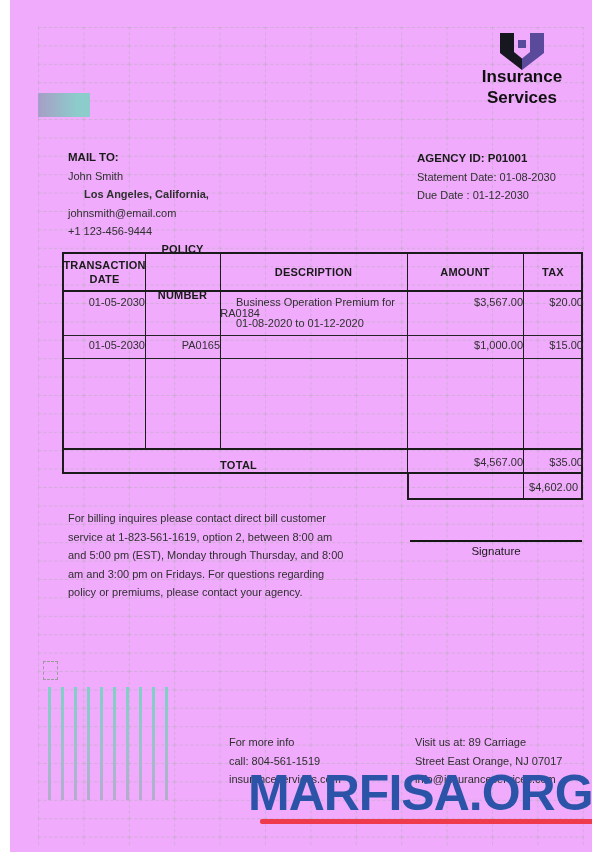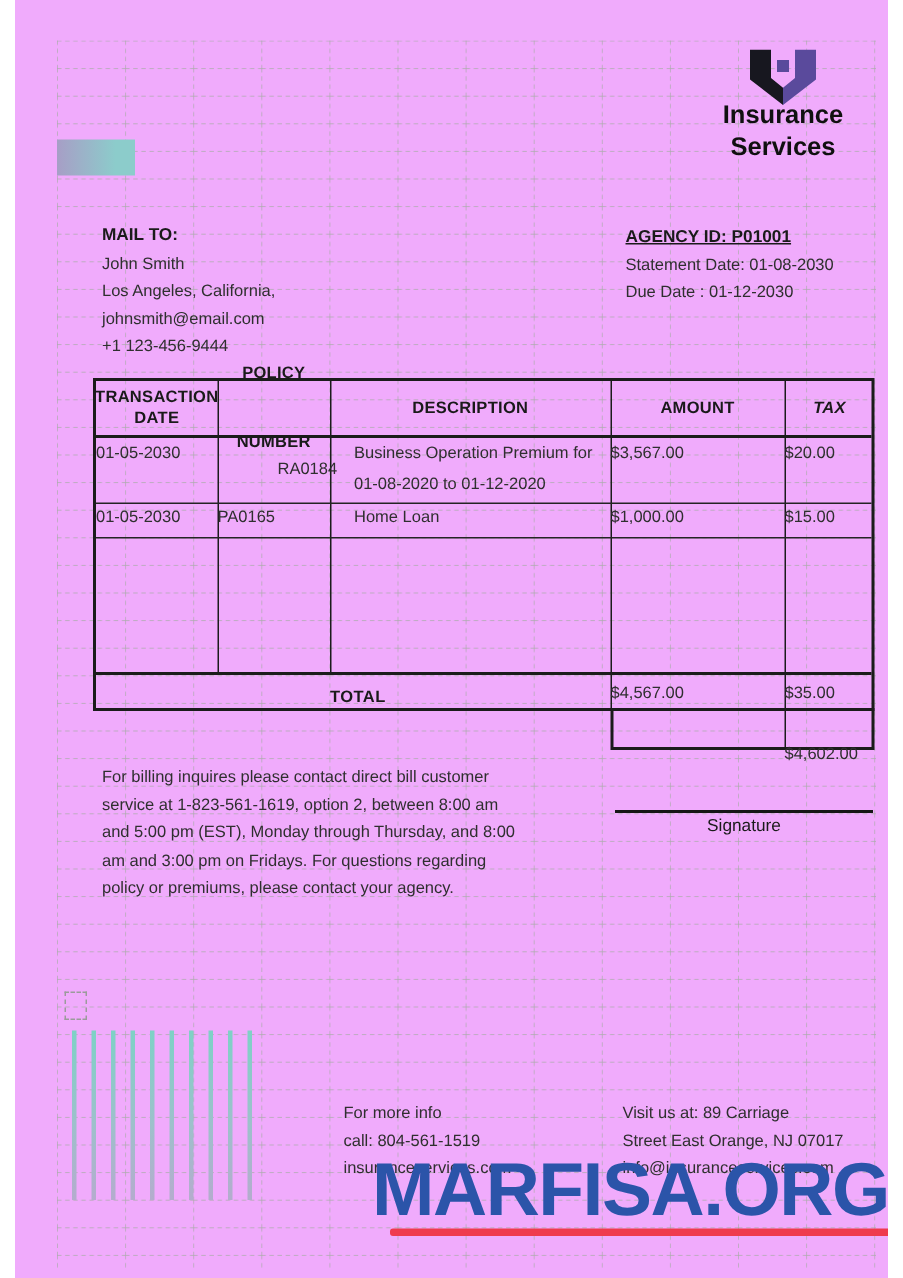--- a/index.html
+++ b/index.html
@@ -21,21 +21,21 @@
   
   .mailto{left:58px;top:148px;width:220px;height:96px;z-index:2;}
   .agency{left:407px;top:149px;width:180px;height:60px;z-index:2;}
   
   .inv-table{left:52px;top:252px;width:521px;height:222px;border:2px solid #1b1b1b;box-sizing:border-box;z-index:2;}
   .vline{position:absolute;top:0;width:0;border-left:1.5px solid #1b1b1b;}
   .hline{position:absolute;left:0;right:0;height:0;}
   .hdr-cell{position:absolute;top:0;height:36px;display:flex;flex-direction:column;align-items:center;justify-content:center;
             font-size:11px;font-weight:bold;color:#1a1a1a;line-height:14px;letter-spacing:0.2px;text-align:center;}
   .cell{position:absolute;font-size:11px;line-height:18px;height:18px;white-space:nowrap;}
-  .cen{text-align:left;}
+  .cen{text-align:right;}
   .grand-box{left:397px;top:472px;width:176px;height:28px;border:2px solid #1b1b1b;box-sizing:border-box;z-index:2;}
   
   .sig-line{left:400px;top:540px;width:172px;height:0;border-top:2px solid #161616;z-index:2;}
   .sig-label{left:400px;top:545px;width:172px;text-align:center;font-size:11.5px;font-weight:normal;color:#1a1a1a;z-index:2;}
   
   .billing{left:58px;top:509px;width:335px;height:95px;z-index:2;}
   
   .dash-rect{left:33px;top:661px;width:13px;height:17px;border:1.5px dashed #9b9b9b;z-index:1;}
   .bars{left:38px;top:687px;width:121px;height:113px;z-index:1;}
   .bar{position:absolute;top:0;width:2.5px;height:113px;background:linear-gradient(180deg,#7ed1c6 0%,#9dc0cb 55%,#b4accd 100%);}
@@ -68,27 +68,27 @@
   <div class="abs brand-text">
     <div>Insurance</div>
     <div>Services</div>
   </div>
 
   <div class="abs grad-rect"></div>
 
   <div class="abs mailto">
     <div class="abs t11b" style="left:0;top:0;">MAIL TO:</div>
     <div class="abs t11" style="left:0;top:18.5px;">John Smith</div>
-    <div class="abs t11" style="left:0;top:37px;">Los Angeles, California,</div>
+    <div class="abs t11" style="left:16px;top:37px;font-weight:bold;">Los Angeles, California,</div>
     <div class="abs t11" style="left:0;top:55.5px;">johnsmith@email.com</div>
     <div class="abs t11" style="left:0;top:74px;">+1 123-456-9444</div>
   </div>
 
   <div class="abs agency">
-    <div class="abs t11b" style="left:0;top:0;text-decoration:underline;">AGENCY ID: P01001</div>
+    <div class="abs t11b" style="left:0;top:0;">AGENCY ID: P01001</div>
     <div class="abs t11" style="left:0;top:18.5px;">Statement Date: 01-08-2030</div>
     <div class="abs t11" style="left:0;top:37px;">Due Date : 01-12-2030</div>
   </div>
 
   <div class="abs inv-table">
 
     <div class="vline" style="left:81px;height:194px;"></div>
     <div class="vline" style="left:156px;height:194px;"></div>
     <div class="vline" style="left:343px;height:218px;"></div>
     <div class="vline" style="left:459px;height:218px;"></div>
@@ -105,45 +105,44 @@
     <div class="hdr-cell" style="left:81px;width:75px;gap:32px;">
       <div>POLICY</div>
       <div>NUMBER</div>
     </div>
     <div class="hdr-cell" style="left:156px;width:187px;">
       <div>DESCRIPTION</div>
     </div>
     <div class="hdr-cell" style="left:343px;width:116px;">
       <div>AMOUNT</div>
     </div>
-    <div class="hdr-cell" style="left:459px;width:60px;font-style:italic;">
+    <div class="hdr-cell" style="left:459px;width:60px;">
       <div>TAX</div>
     </div>
 
     <div class="cell cen" style="left:0;width:81px;top:39px;">01-05-2030</div>
     <div class="cell cen" style="left:81px;width:75px;top:50px;padding-left:40px;">RA0184</div>
     <div class="cell" style="left:172px;width:170px;top:39px;">Business Operation Premium for</div>
     <div class="cell" style="left:172px;width:170px;top:60px;">01-08-2020 to 01-12-2020</div>
     <div class="cell cen" style="left:343px;width:116px;top:39px;">$3,567.00</div>
     <div class="cell cen" style="left:459px;width:60px;top:39px;">$20.00</div>
 
     <div class="cell cen" style="left:0;width:81px;top:82px;">01-05-2030</div>
     <div class="cell cen" style="left:81px;width:75px;top:82px;">PA0165</div>
-    <div class="cell" style="left:172px;width:170px;top:82px;">Home Loan</div>
     <div class="cell cen" style="left:343px;width:116px;top:82px;">$1,000.00</div>
     <div class="cell cen" style="left:459px;width:60px;top:82px;">$15.00</div>
 
     <div class="cell" style="left:156px;width:155px;top:202px;font-weight:bold;color:#1a1a1a;letter-spacing:0.3px;">TOTAL</div>
     <div class="cell cen" style="left:343px;width:116px;top:199px;">$4,567.00</div>
     <div class="cell cen" style="left:459px;width:60px;top:199px;">$35.00</div>
   </div>
 
   <div class="abs grand-box">
     <div class="vline" style="left:114px;height:24px;"></div>
-    <div class="cell" style="left:114px;width:55px;top:20px;">$4,602.00</div>
+    <div class="cell" style="left:114px;width:55px;top:4px;text-align:right;">$4,602.00</div>
   </div>
 
   <div class="abs billing">
     <div class="abs t11" style="left:0;top:0;">For billing inquires please contact direct bill customer</div>
     <div class="abs t11" style="left:0;top:18.5px;">service at 1-823-561-1619, option 2, between 8:00 am</div>
     <div class="abs t11" style="left:0;top:37px;">and 5:00 pm (EST), Monday through Thursday, and 8:00</div>
     <div class="abs t11" style="left:0;top:55.5px;">am and 3:00 pm on Fridays. For questions regarding</div>
     <div class="abs t11" style="left:0;top:74px;">policy or premiums, please contact your agency.</div>
   </div>
 

